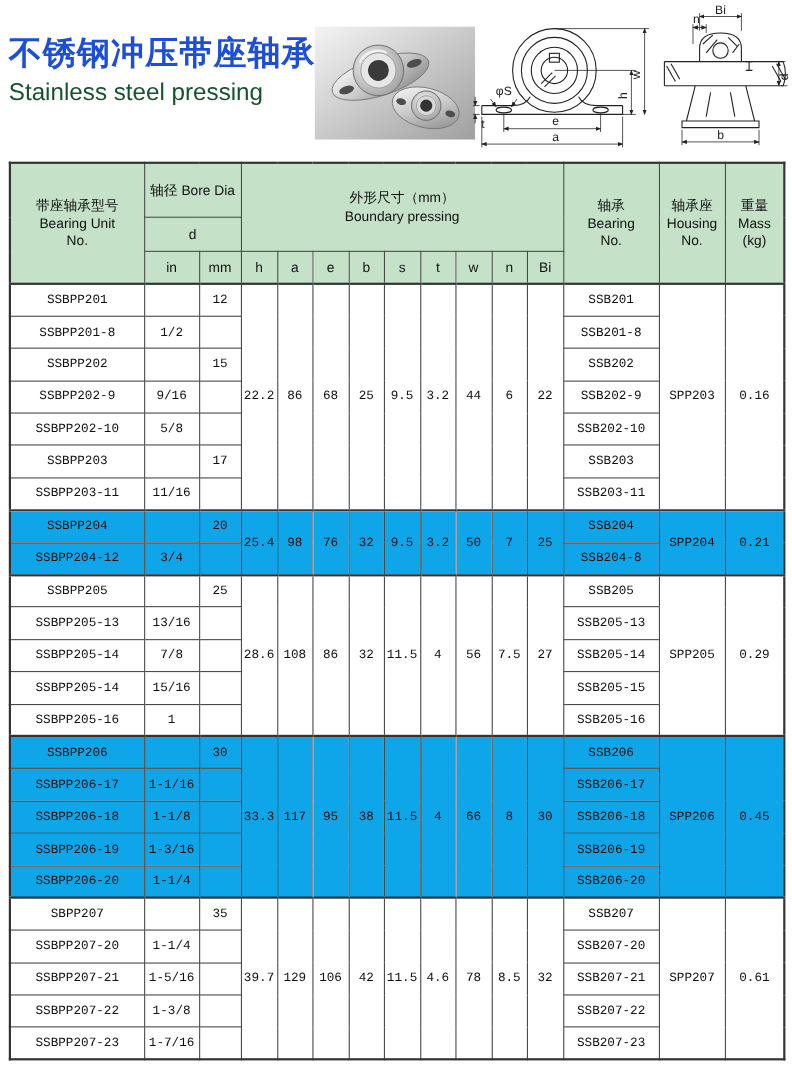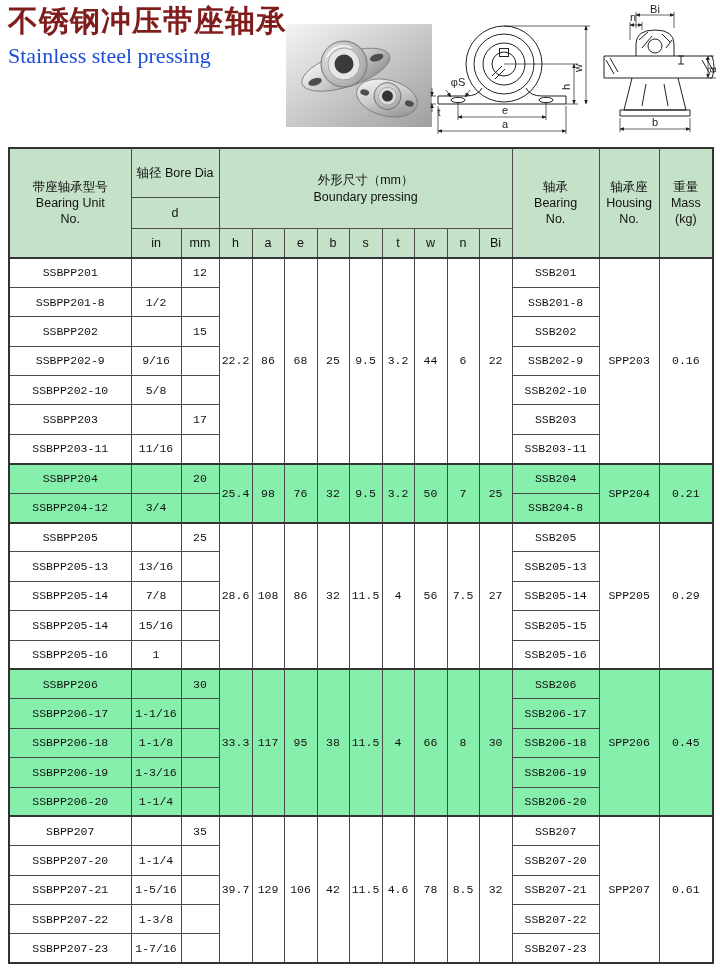--- a/index.html
+++ b/index.html
@@ -2,22 +2,22 @@
 <html><head>
 <meta charset="utf-8">
 <style>
   html,body{margin:0;padding:0;background:#ffffff;}
   body{
     width:720px;height:969px;position:relative;overflow:hidden;
     font-family:"Liberation Sans","DejaVu Sans",sans-serif;color:#111;
   }
   
   .title-block{position:absolute;left:8px;top:4px;width:280px;}
-  .title-cn{font-size:30px;font-weight:bold;color:#7f1d1d;letter-spacing:1px;line-height:1.15;}
-  .title-en{font-size:22px;color:#1d4ed8;line-height:1.18;margin-top:4px;font-family:Liberation Serif, serif;}
+  .title-cn{font-size:30px;font-weight:bold;color:#1d4ed8;letter-spacing:1px;line-height:1.15;margin-top:28px;}
+  .title-en{font-size:22px;color:#14532d;line-height:1.18;margin-top:4px;}
   .photo-wrap{position:absolute;left:286px;top:24px;width:146px;height:103px;}
   .diagram-wrap{position:absolute;left:426px;top:4px;width:292px;height:140px;}
   
   table.spec{
     position:absolute;left:8px;top:147px;width:704px;
     border-collapse:collapse;table-layout:fixed;
     border:2px solid #333;
   }
   table.spec th,table.spec td{
     border:1px solid #4a4a4a;text-align:center;vertical-align:middle;
@@ -25,21 +25,21 @@
   }
   table.spec thead th{
     background:#c5e1c8;font-weight:normal;font-size:12.5px;
     white-space:pre-line;line-height:1.3;color:#111;
   }
   table.spec thead tr:nth-child(1) th{height:48px;}
   table.spec thead tr:nth-child(2) th{height:30px;}
   table.spec thead tr:nth-child(3) th{height:28px;}
   table.spec tbody tr{height:29.4px;font-family:Liberation Mono, monospace;}
   table.spec tbody td{font-size:11.5px;background:#ffffff;}
-  table.spec tbody tr.shaded td{background:#86efac;margin-left:29px;}
+  table.spec tbody tr.shaded td{background:#0ea5e9;margin-left:29px;}
   table.spec tbody tr.group-start td{border-top:2px solid #333;}
   svg text{font-family:"Liberation Sans","DejaVu Sans",sans-serif;}
 </style>
 </head>
 <body>
 
 <div class="title-block">
   <div class="title-cn">不锈钢冲压带座轴承</div>
   <div class="title-en">
     <div>Stainless steel pressing</div>

